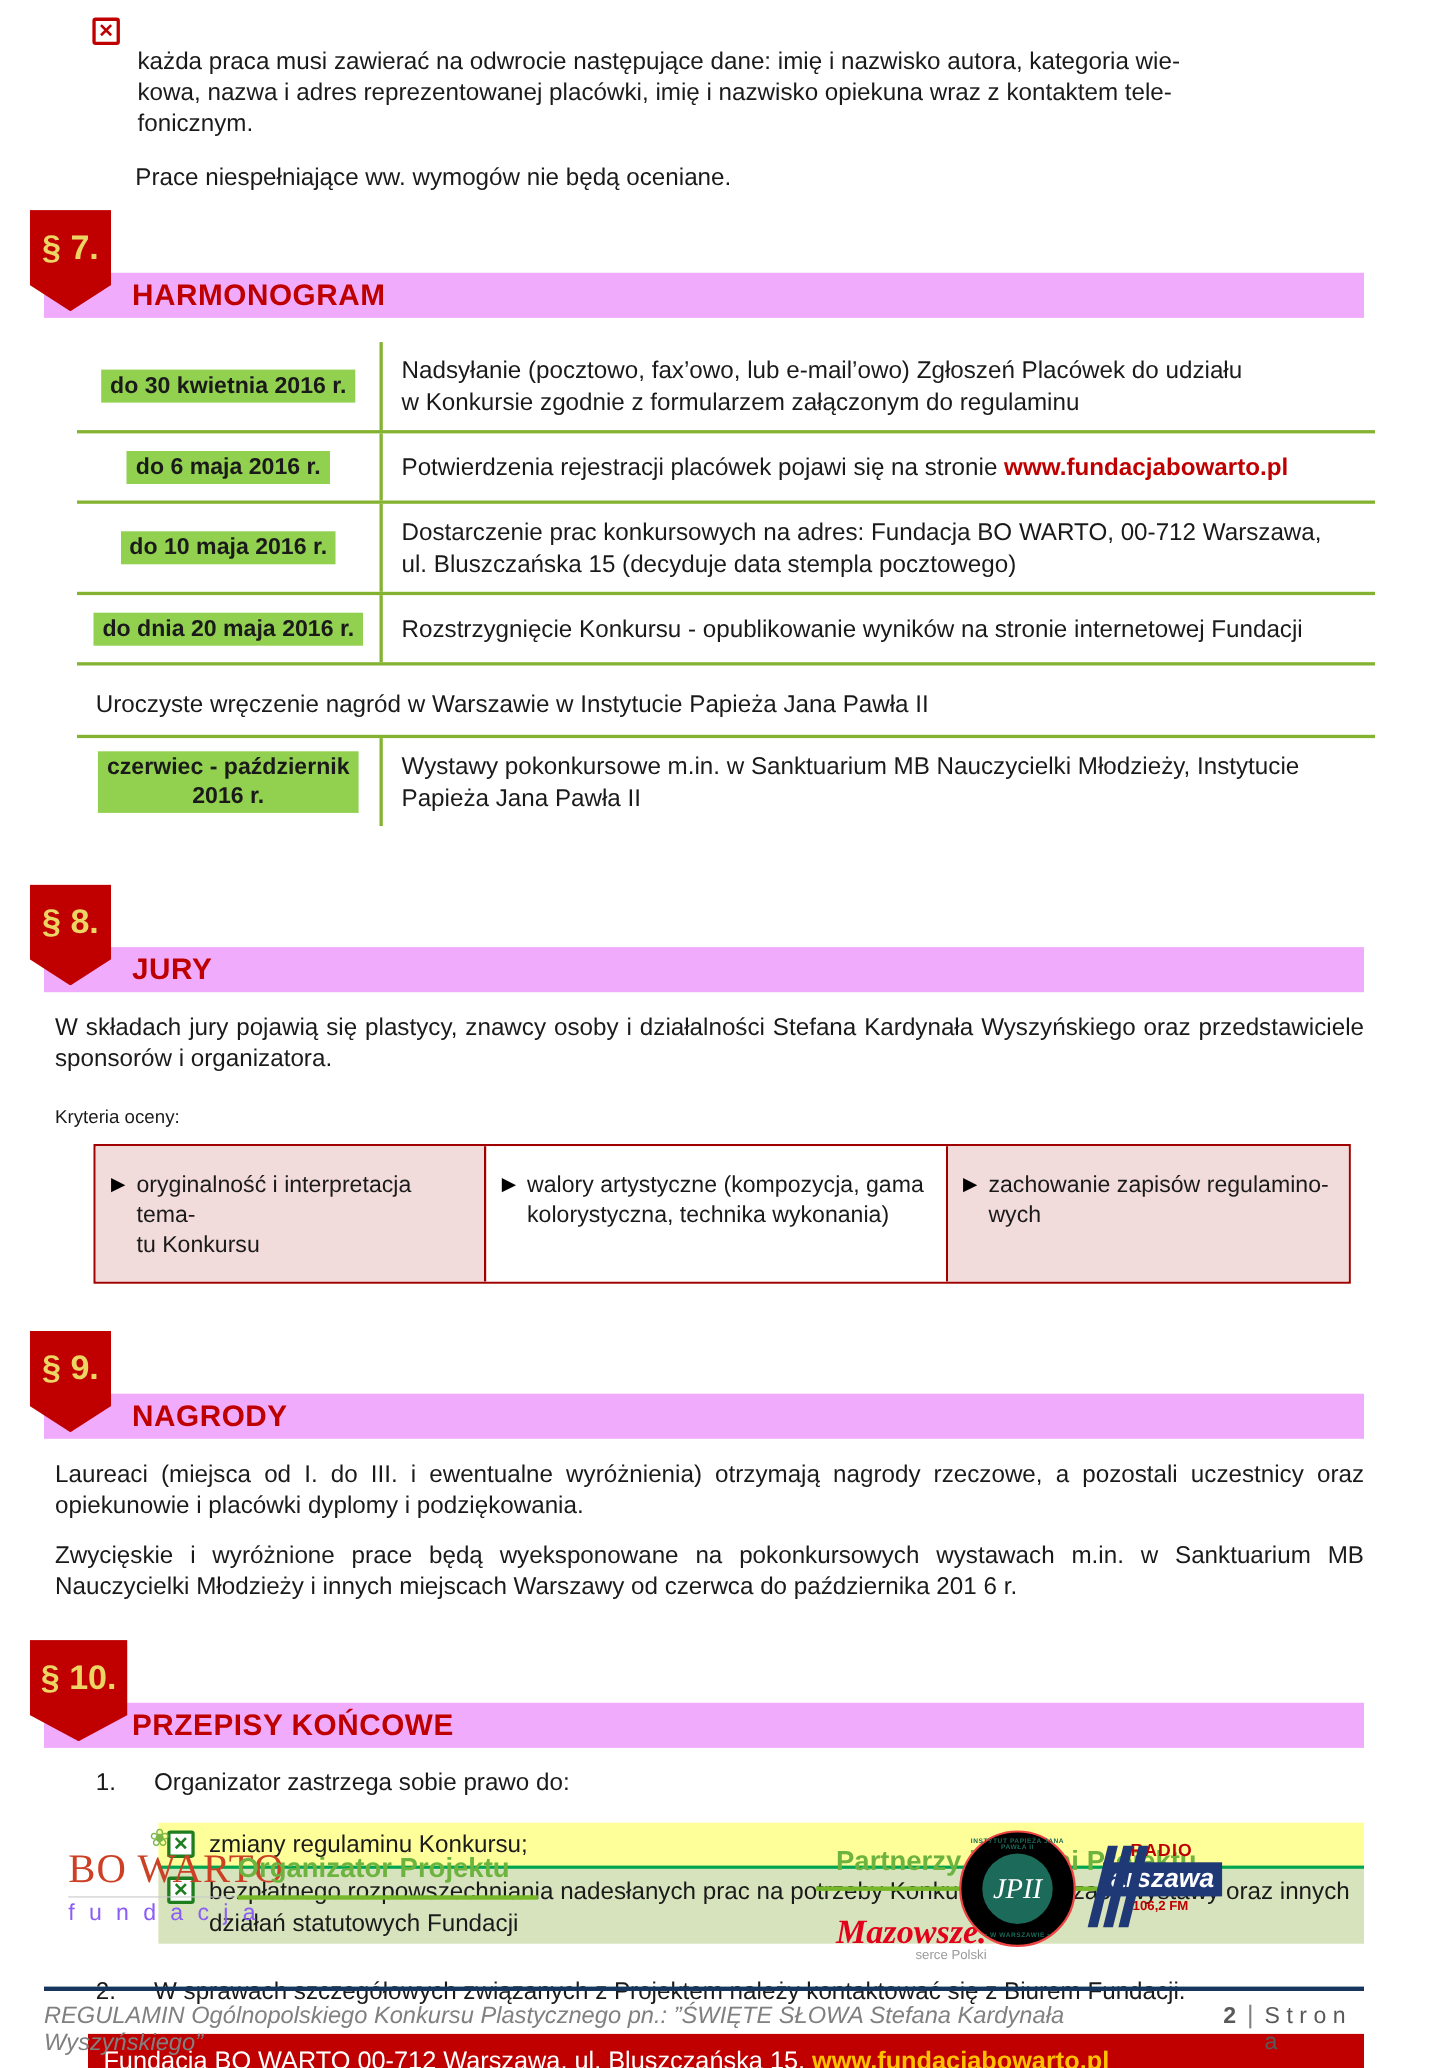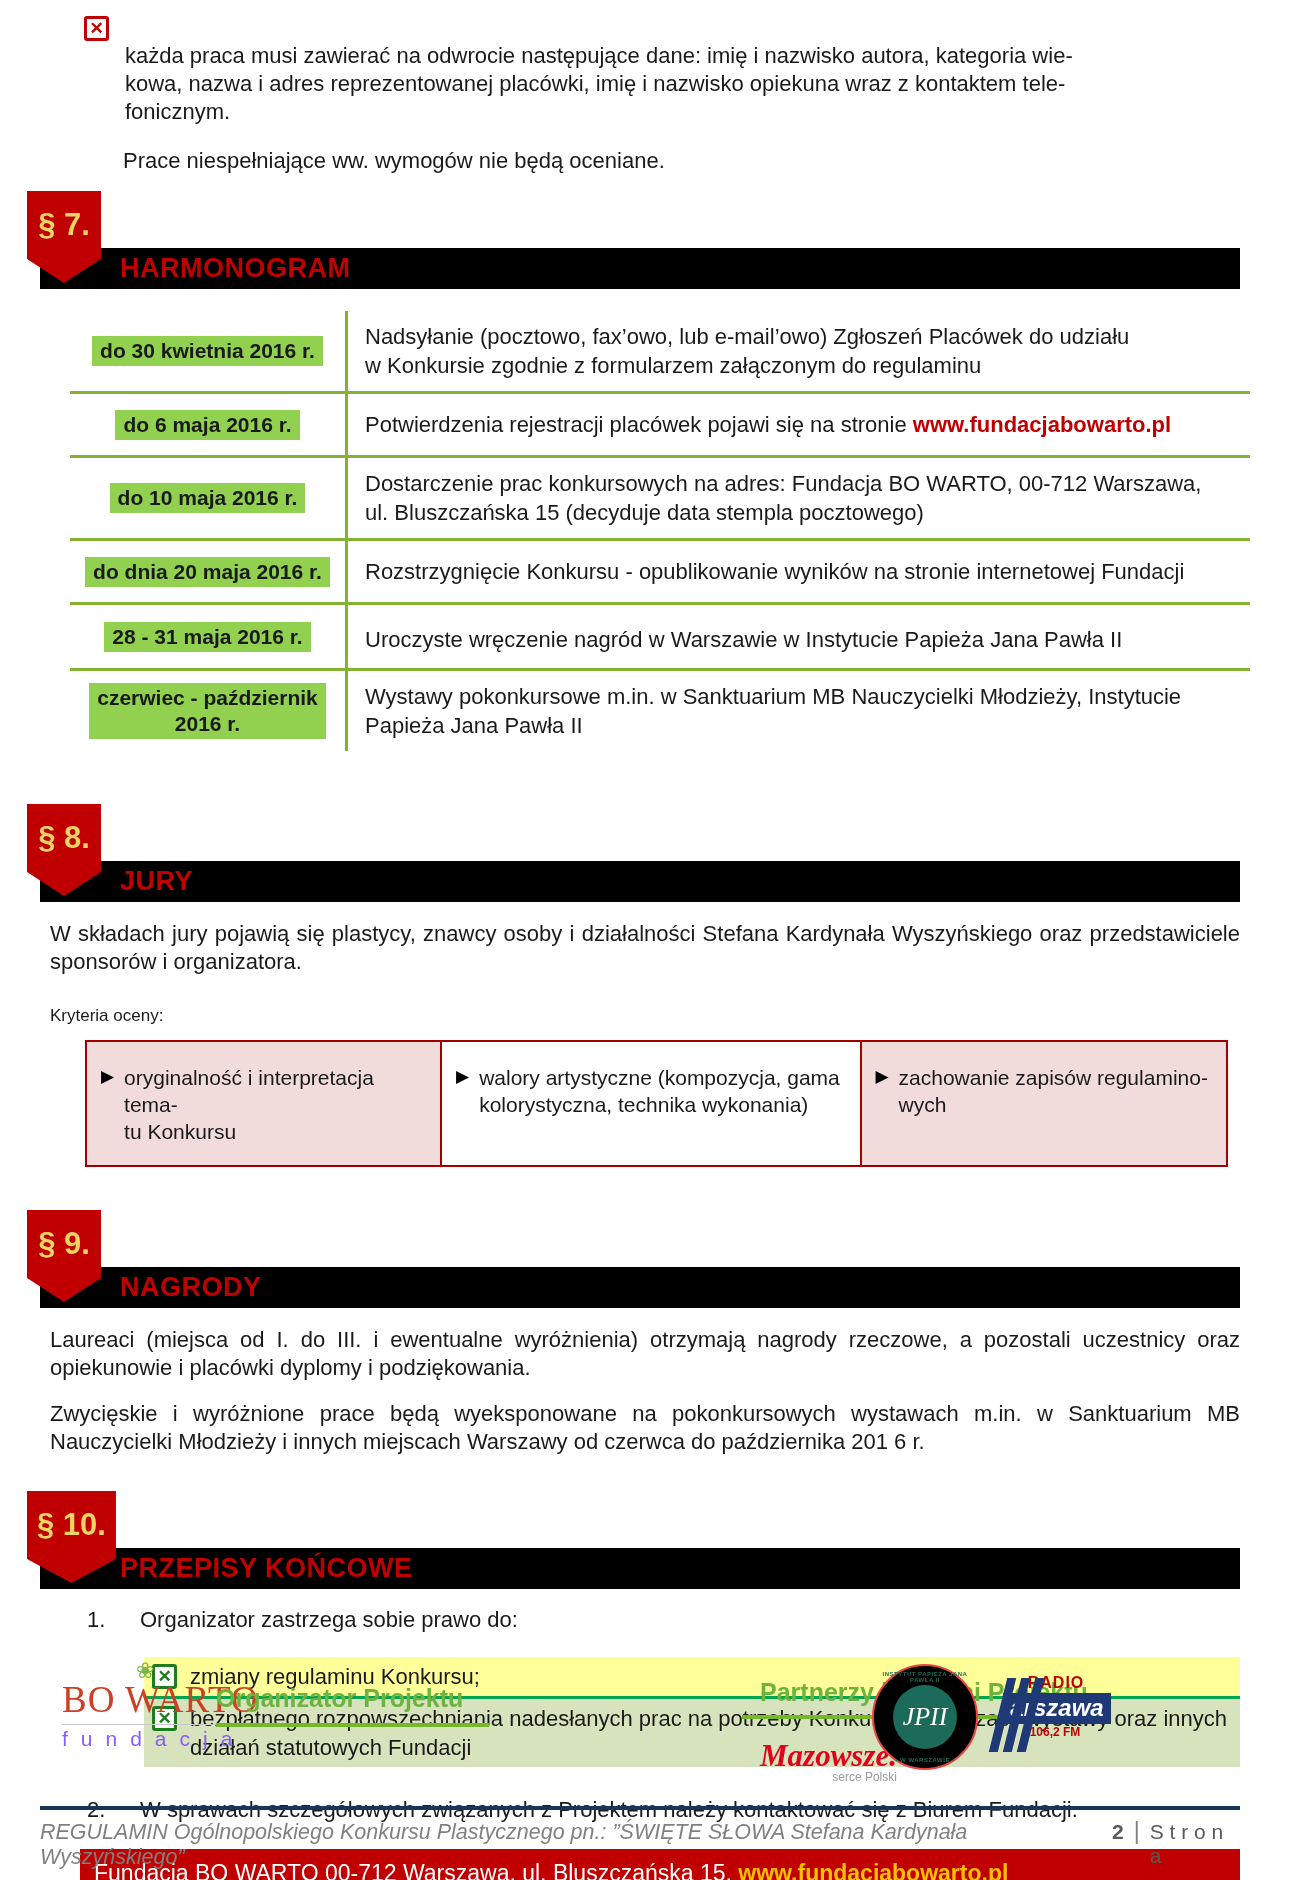--- a/index.html
+++ b/index.html
@@ -9,21 +9,21 @@
   
   .bullet-row{position:relative;margin:14px 67px 0 125px;font-size:22px;line-height:28px;white-space:pre-line;text-align:justify;}
   .cb{display:inline-flex;width:25px;height:25px;border:3px solid;border-radius:3px;align-items:center;justify-content:center;font-weight:bold;font-size:17px;box-sizing:border-box;background:#fff;flex:0 0 auto;}
   .cb-red{color:#c00000;border-color:#c00000;}
   .cb-green{color:#1e7d1e;border-color:#1e7d1e;}
   .bullet-row .cb{position:absolute;left:-41px;top:2px;}
   .note{margin:22px 67px 0 123px;font-size:22px;}
 
   
   .sec{position:relative;}
-  .sec-bar{margin-left:40px;margin-right:67px;height:41px;background:#000000;display:flex;align-items:center;padding-left:80px;box-sizing:border-box;}
+  .sec-bar{margin-left:40px;margin-right:67px;height:41px;background:#f0abfc;display:flex;align-items:center;padding-left:80px;box-sizing:border-box;}
   .sec-title{color:#be0000;font-weight:bold;font-size:27px;letter-spacing:.5px;}
   .badge{position:absolute;left:-13px;top:-57px;height:92px;min-width:74px;padding:0 10px 24px 10px;box-sizing:border-box;background:#c00000;color:#ecd563;font-weight:bold;font-size:31px;display:inline-flex;align-items:center;justify-content:center;clip-path:polygon(0 0,100% 0,100% 74%,50% 100%,0 74%);filter:drop-shadow(8px 5px 0 #c9c9c9);z-index:2;margin-left:40px;}
 
   
   .sched{margin:22px 57px 0 70px;}
   .srow{display:flex;border-bottom:3px solid #84b332;}
   .srow:last-child{border-bottom:none;}
   .sdate{width:278px;flex:0 0 278px;border-right:3px solid #84b332;display:flex;align-items:center;justify-content:center;padding:10px 6px;box-sizing:border-box;}
   .datebox{background:#92d050;font-weight:bold;font-size:21px;text-align:center;padding:2px 8px;white-space:pre-line;line-height:26px;}
   .sdesc{flex:1;padding:11px 8px 11px 17px;font-size:22px;line-height:29px;white-space:pre-line;align-self:center;}
@@ -129,23 +129,20 @@
       <div class="sdesc"><span>Dostarczenie prac konkursowych na adres: </span><span class="boldtxt">Fundacja BO WARTO</span><span>, 00-712 Warszawa,
 ul. Bluszczańska 15  (decyduje data stempla pocztowego)</span></div>
     </div>
     <div class="srow">
       <div class="sdate">
           <span class="datebox">do dnia 20 maja 2016 r.</span>
         </div>
       <div class="sdesc r1">Rozstrzygnięcie Konkursu - opublikowanie wyników na stronie internetowej Fundacji</div>
     </div>
     <div class="srow">
-      <div class="sdate">
-          <span class="datebox">28 - 31 maja 2016 r.</span>
-        </div>
       <div class="sdesc r4">Uroczyste wręczenie nagród w Warszawie w Instytucie Papieża Jana Pawła II</div>
     </div>
     <div class="srow">
       <div class="sdate">
           <span class="datebox">czerwiec - październik
 2016 r.</span>
         </div>
       <div class="sdesc">Wystawy pokonkursowe m.in. w Sanktuarium MB Nauczycielki Młodzieży, Instytucie
 Papieża Jana Pawła II</div>
     </div>

